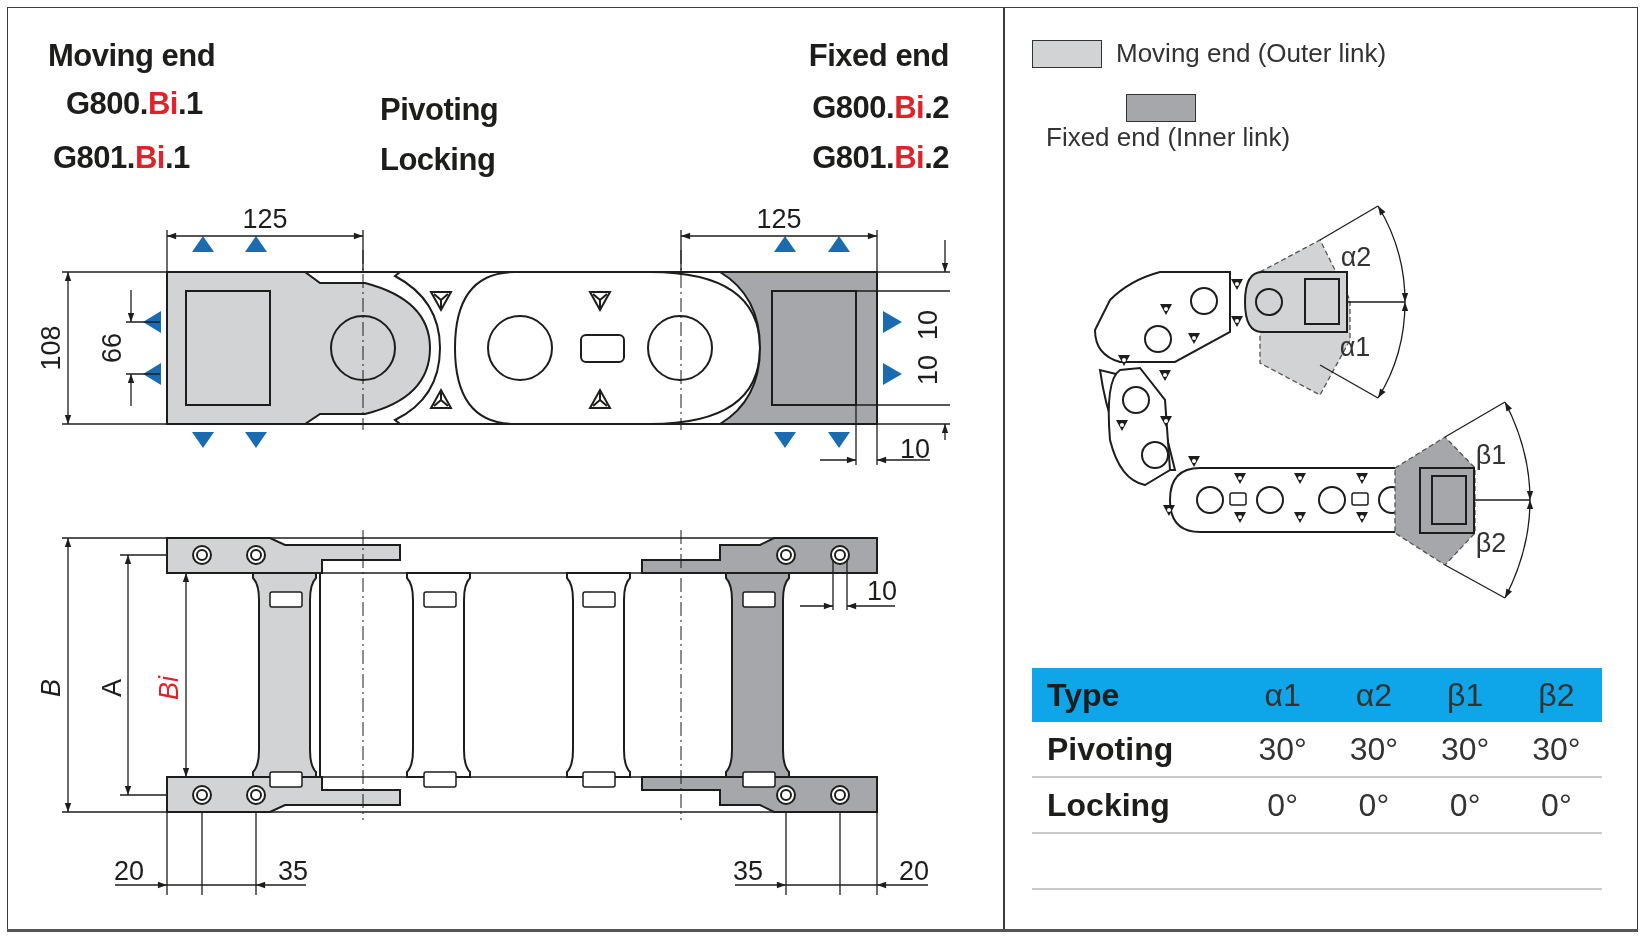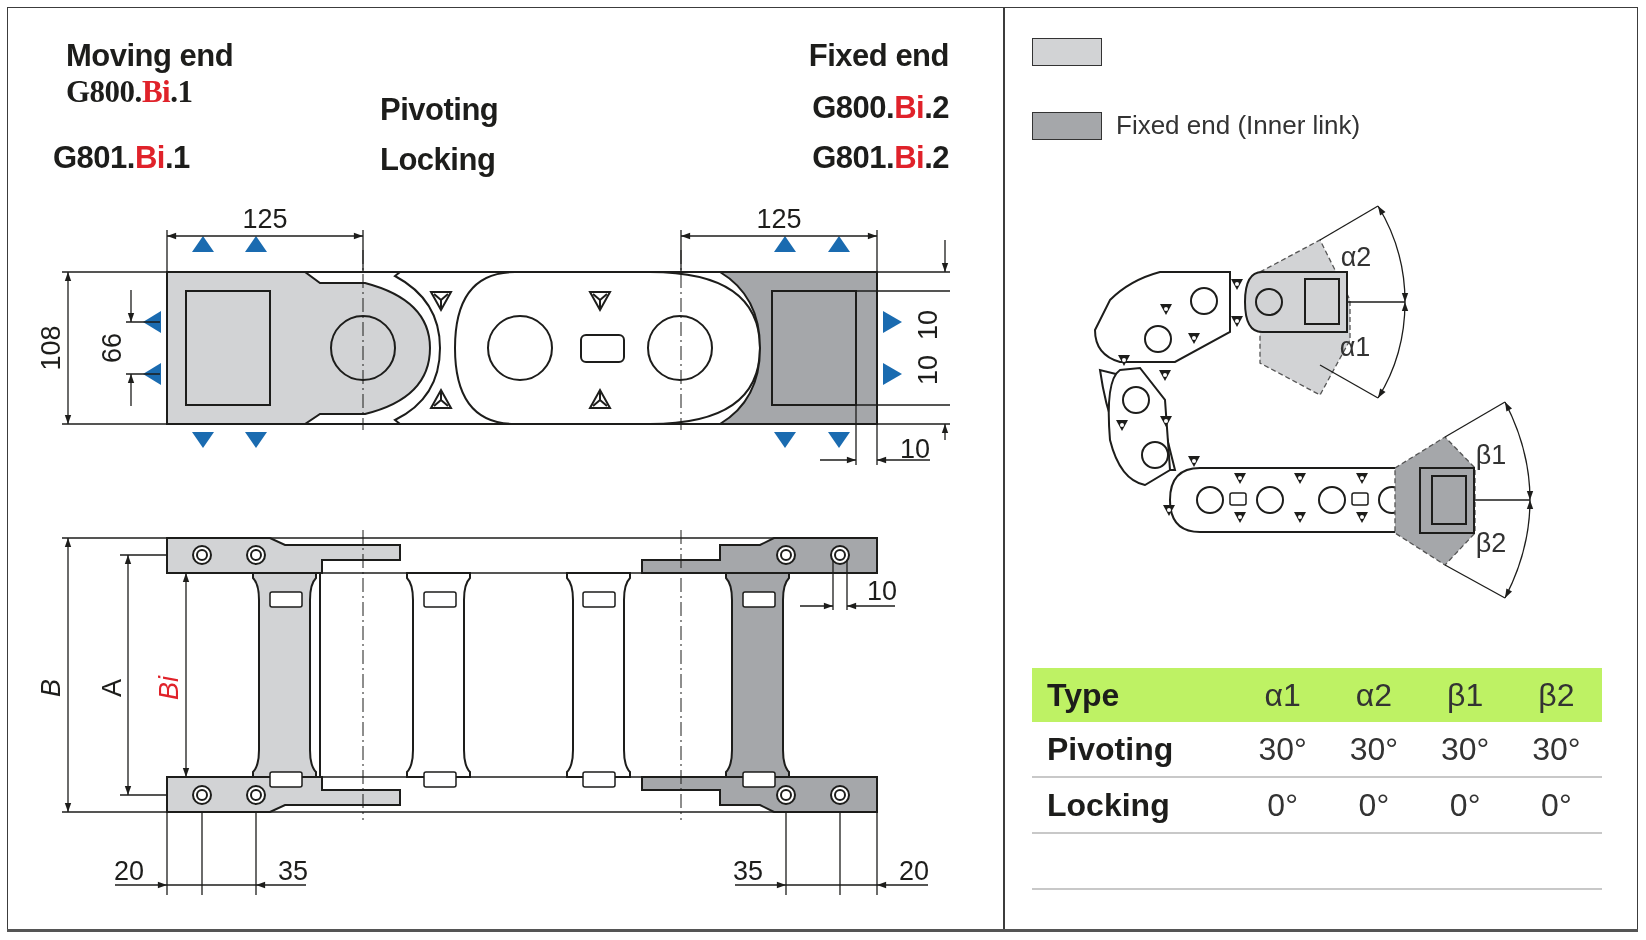--- a/index.html
+++ b/index.html
@@ -8,45 +8,46 @@
   .divider { position:absolute; left:1003px; top:7px; width:1.5px; height:925px; background:#3c3c3c; }
   .bottomline { position:absolute; left:7px; top:929px; width:1631px; height:3px; background:#555; }
   .hdr { position:absolute; font-size:31px; font-weight:bold; letter-spacing:-0.5px; white-space:nowrap; }
   .hdr .red { color:#e0222a; }
   svg text { font-family:"Liberation Sans", sans-serif; }
   .legend-item { position:absolute; left:1032px; display:flex; align-items:center; }
   .swatch { width:70px; height:28px; border:1.5px solid #333; box-sizing:border-box; }
   .legend-label { margin-left:14px; font-size:26px; color:#333; white-space:nowrap; }
   table.angles { position:absolute; left:1032px; top:668px; width:570px; border-collapse:collapse; font-size:32px; }
   table.angles th, table.angles td { height:54px; padding:0; font-weight:normal; text-align:center; color:#333; }
-  table.angles thead tr { background:#bef264; }
+  table.angles thead tr { background:#0ea5e9; }
   table.angles .rowlabel { text-align:left; padding-left:15px; font-weight:bold; color:#1d1d1b; width:190px; }
   table.angles tbody tr { border-bottom:2px solid #c8c8c8; }
   .tail-line { position:absolute; left:1032px; top:888px; width:570px; height:2px; background:#c8c8c8; }
 </style>
 </head>
 <body>
 
 <div class="frame"></div>
 <div class="divider"></div>
 <div class="bottomline"></div>
 
-<div class="hdr" style="left:66px; top:38px;">Moving end</div>
-<div class="hdr" style="left:66px; top:74px;font-family:Liberation Serif, serif;"><span>G800.</span><span class="red">Bi</span><span>.1</span></div>
+<div class="hdr" style="left:48px; top:38px;">Moving end</div>
+<div class="hdr" style="left:66px; top:86px;"><span>G800.</span><span class="red">Bi</span><span>.1</span></div>
 <div class="hdr" style="left:53px; top:140px;"><span>G801.</span><span class="red">Bi</span><span>.1</span></div>
 <div class="hdr" style="left:380px; top:92px;">Pivoting</div>
 <div class="hdr" style="left:380px; top:142px;">Locking</div>
 <div class="hdr" style="right:697px; top:38px; text-align:left;">Fixed end</div>
 <div class="hdr" style="right:697px; top:90px; text-align:left;"><span>G800.</span><span class="red">Bi</span><span>.2</span></div>
 <div class="hdr" style="right:697px; top:140px; text-align:center;"><span>G801.</span><span class="red">Bi</span><span>.2</span></div>
 
 <div class="legend-item" style="top:38px;">
   <div class="swatch" style="background:#d2d3d5;"></div>
+  <span class="legend-label">Moving end (Outer link)</span>
 </div>
-<div class="legend-item" style="top:110px;">
+<div class="legend-item" style="top:94px;flex-direction:column;">
   <div class="swatch" style="background:#a5a7aa;"></div>
   <span class="legend-label">Fixed end (Inner link)</span>
 </div>
 
 <svg width="1646" height="940" style="position:absolute;left:0;top:0;">
   <defs>
     <marker id="ah" viewBox="0 0 10 10" refX="10" refY="5" markerWidth="10" markerHeight="7" orient="auto-start-reverse">
       <path d="M0,1.5 L10,5 L0,8.5 Z" fill="#1d1d1b"></path>
     </marker>
     <g id="tri">

